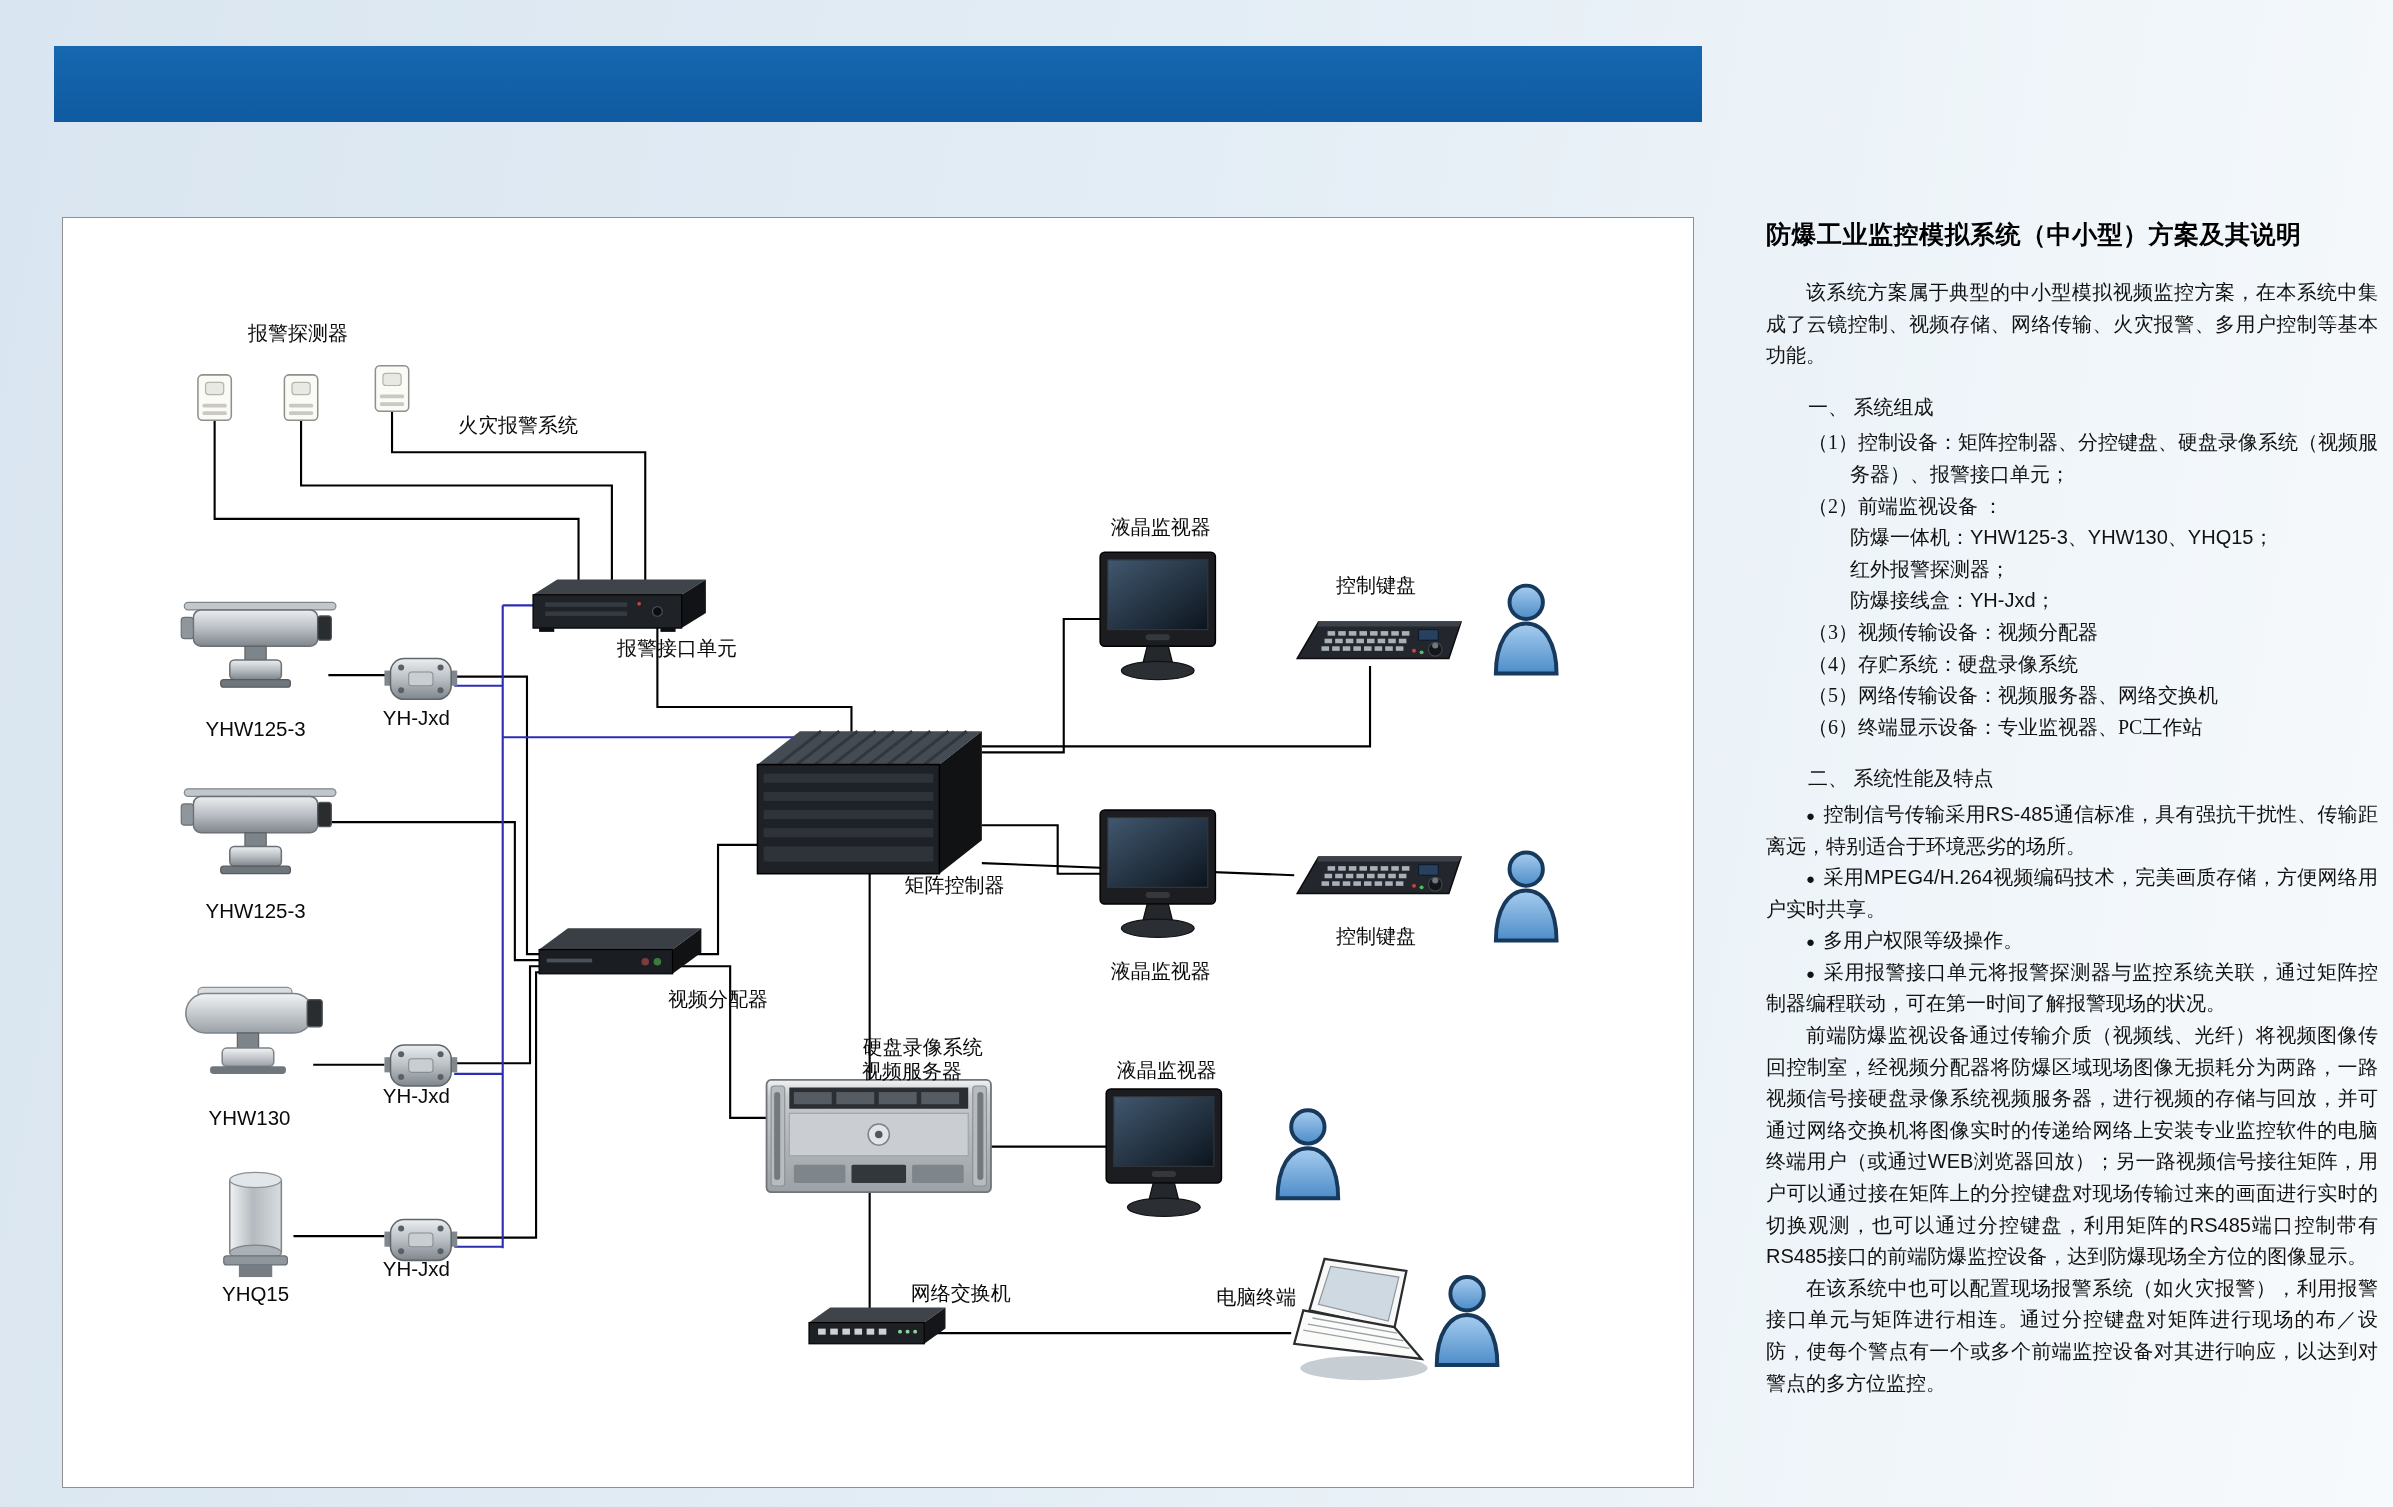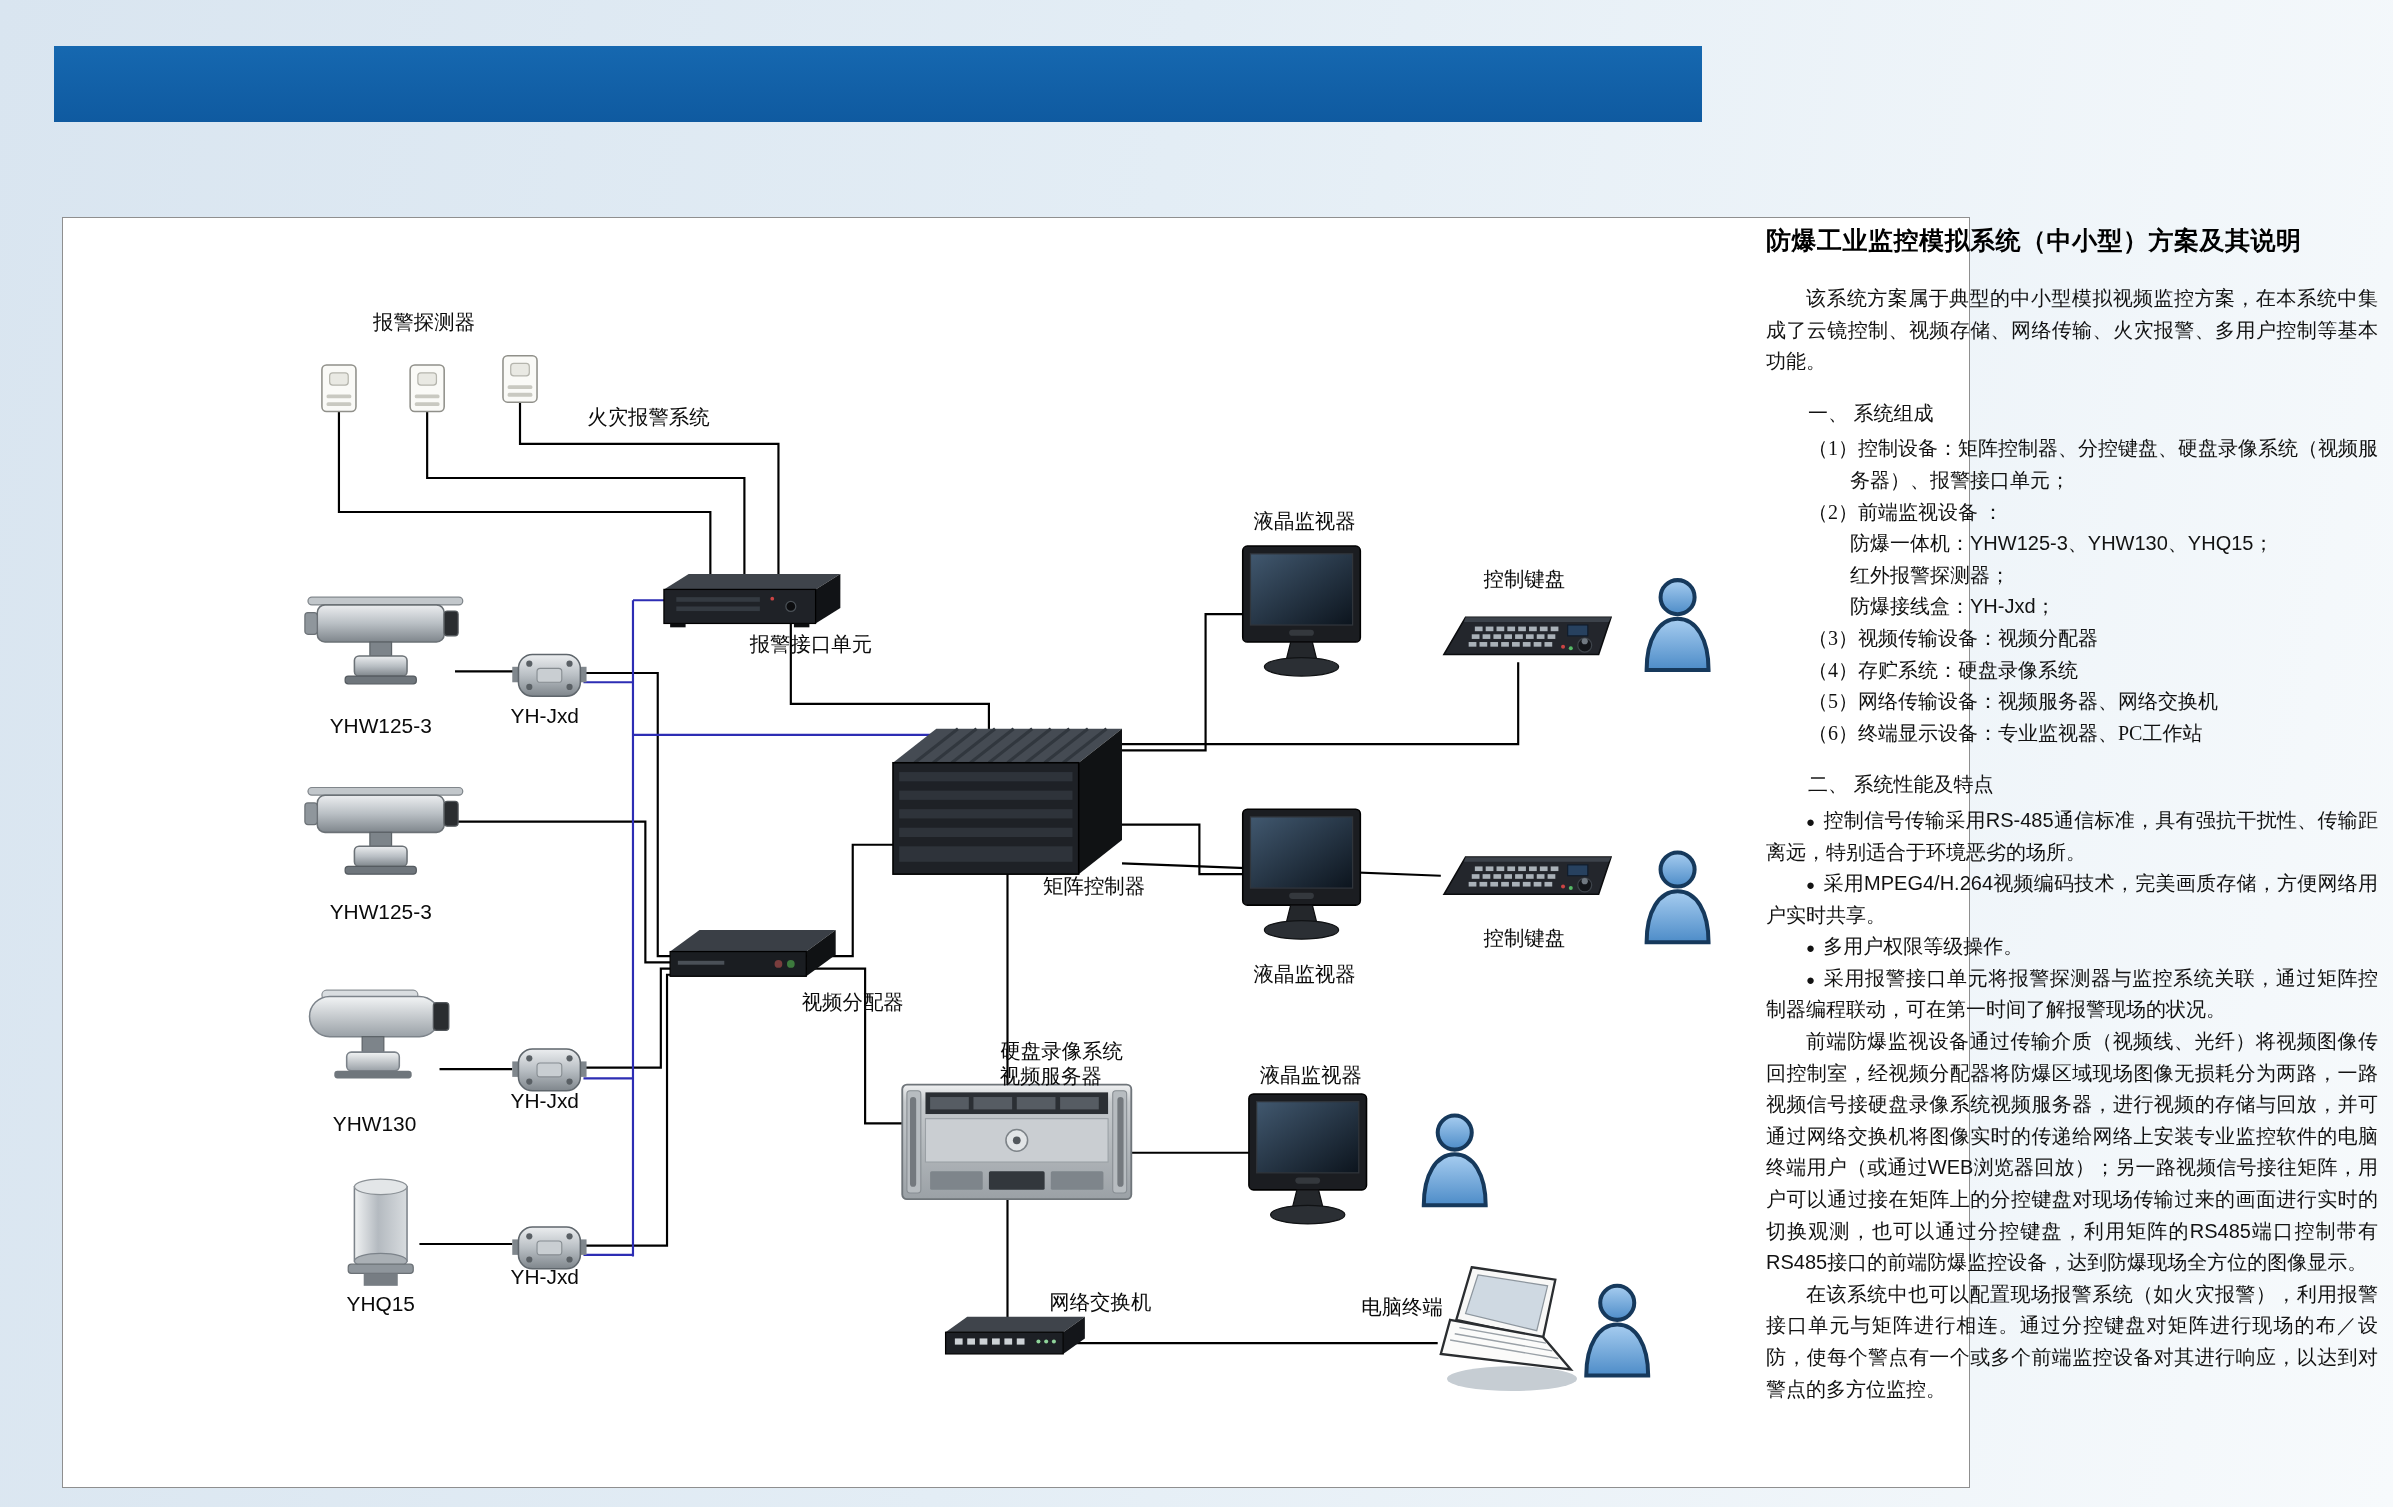--- a/index.html
+++ b/index.html
@@ -11,30 +11,30 @@
     position:relative;
     width:2393px;height:1507px;
     background:linear-gradient(100deg,#d9e5f0 0%,#e3edf5 45%,#f7fafc 100%);
     overflow:hidden;
   }
   .top-bar{
     position:absolute;left:54px;top:46px;width:1648px;height:76px;
     background:linear-gradient(#1668b0,#0f5aa0);
   }
   .diagram-panel{
-    position:absolute;left:62px;top:217px;width:1908px;height:1271px;
+    position:absolute;left:62px;top:217px;width:1632px;height:1271px;
     background:#ffffff;border:1px solid #8f8f8f;box-sizing:border-box;
   }
   .diagram-panel svg{display:block;width:100%;height:100%;}
   .lbl{font-family:"Liberation Sans","DejaVu Sans",sans-serif;font-size:13.2px;fill:#0a0a0a;}
   .lbl-model{font-size:13.5px;}
   .text-panel{
     position:absolute;left:1766px;top:218px;width:612px;color:#121212;
   }
-  .panel-title{font-size:25px;font-weight:bold;margin:6px 0 26px;letter-spacing:.5px;color:#000;}
+  .panel-title{font-size:25px;font-weight:bold;margin:0 0 26px;letter-spacing:.5px;color:#000;}
   .para,.num-item,.sub-item,.bullet-item,.heading{
     font-size:20px;line-height:1.58;margin:0;text-align:justify;
   }
   .indent{text-indent:2em;}
   .heading{padding-left:2.1em;margin-top:20px;margin-bottom:4px;}
   .num-item{padding-left:4.2em;text-indent:-2.1em;font-family:Liberation Serif, serif;}
   .sub-item{padding-left:4.2em;}
   .bullet-item{text-indent:2em;}
   .bullet{margin-right:.55em;font-size:.75em;}
 </style>

